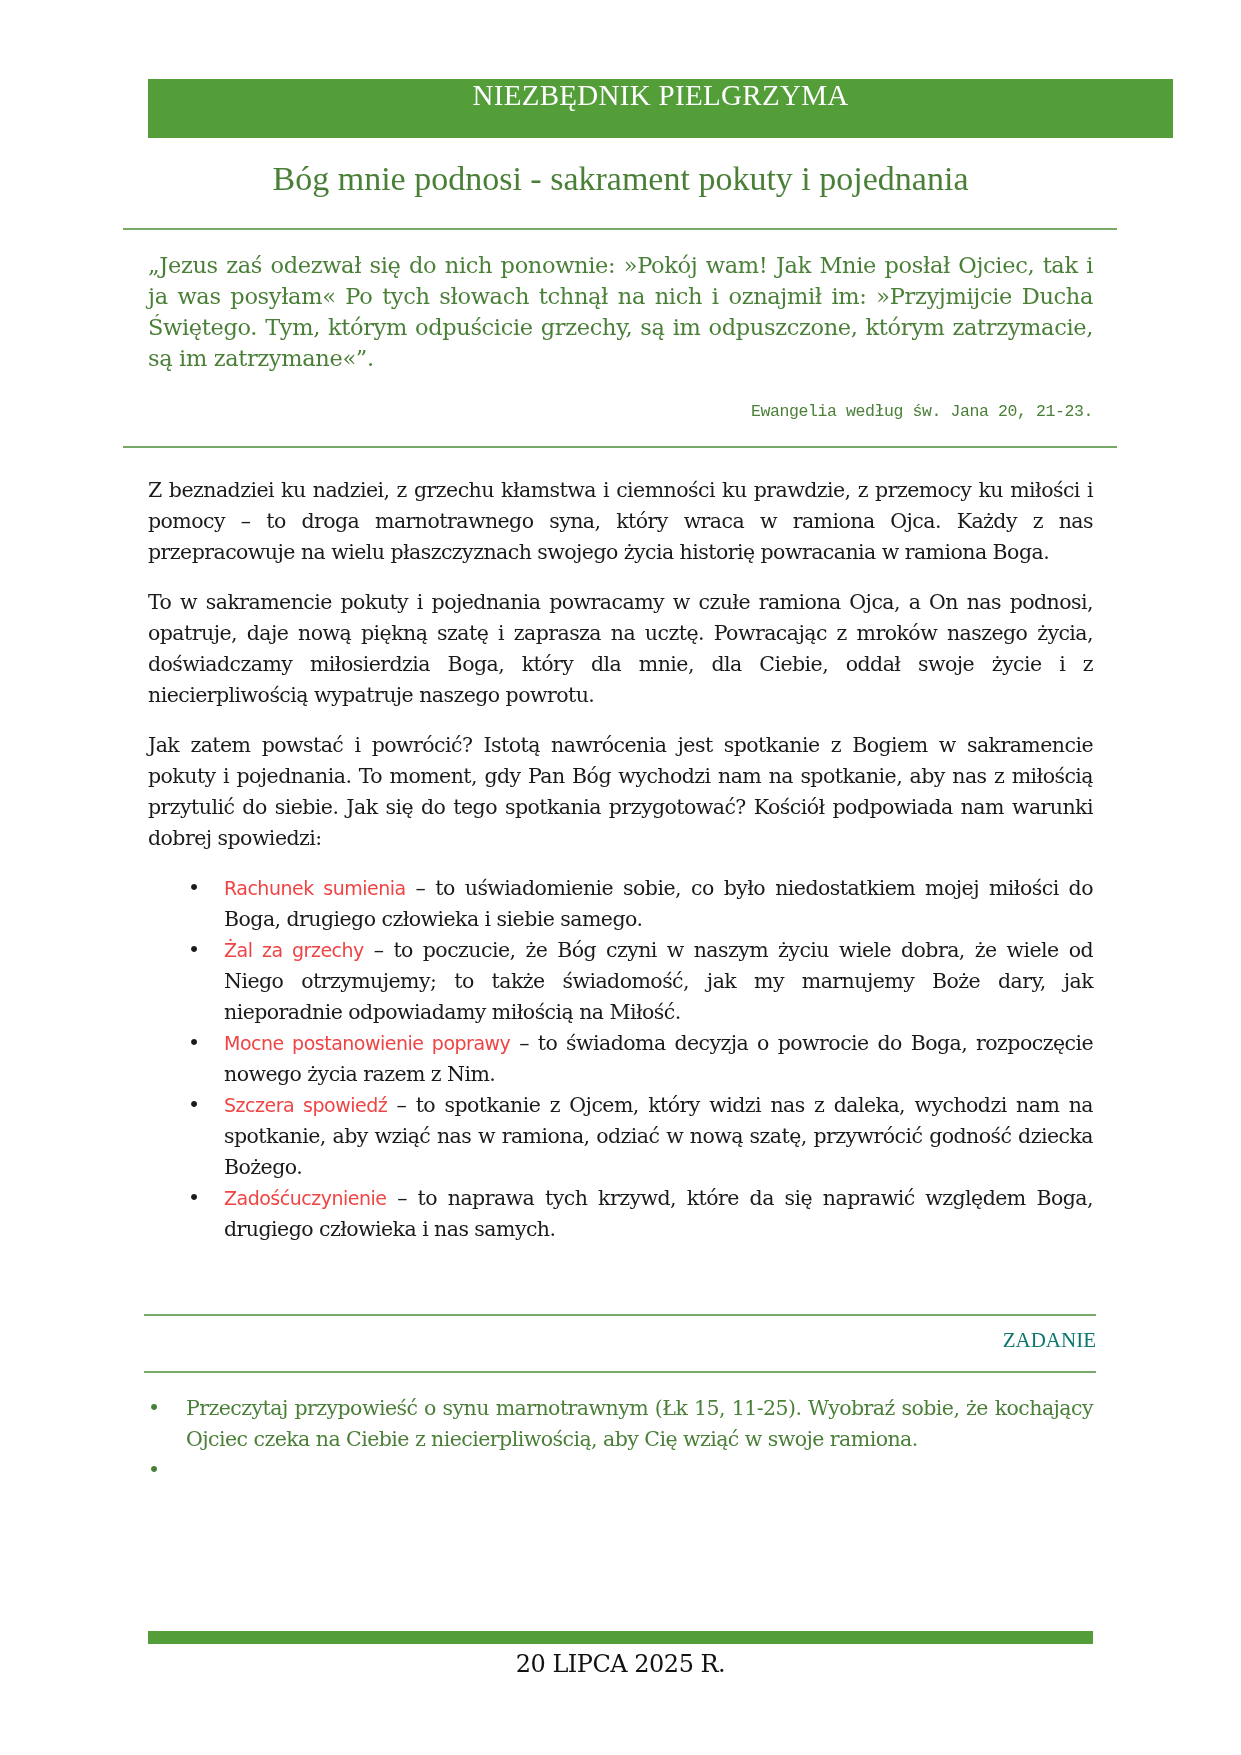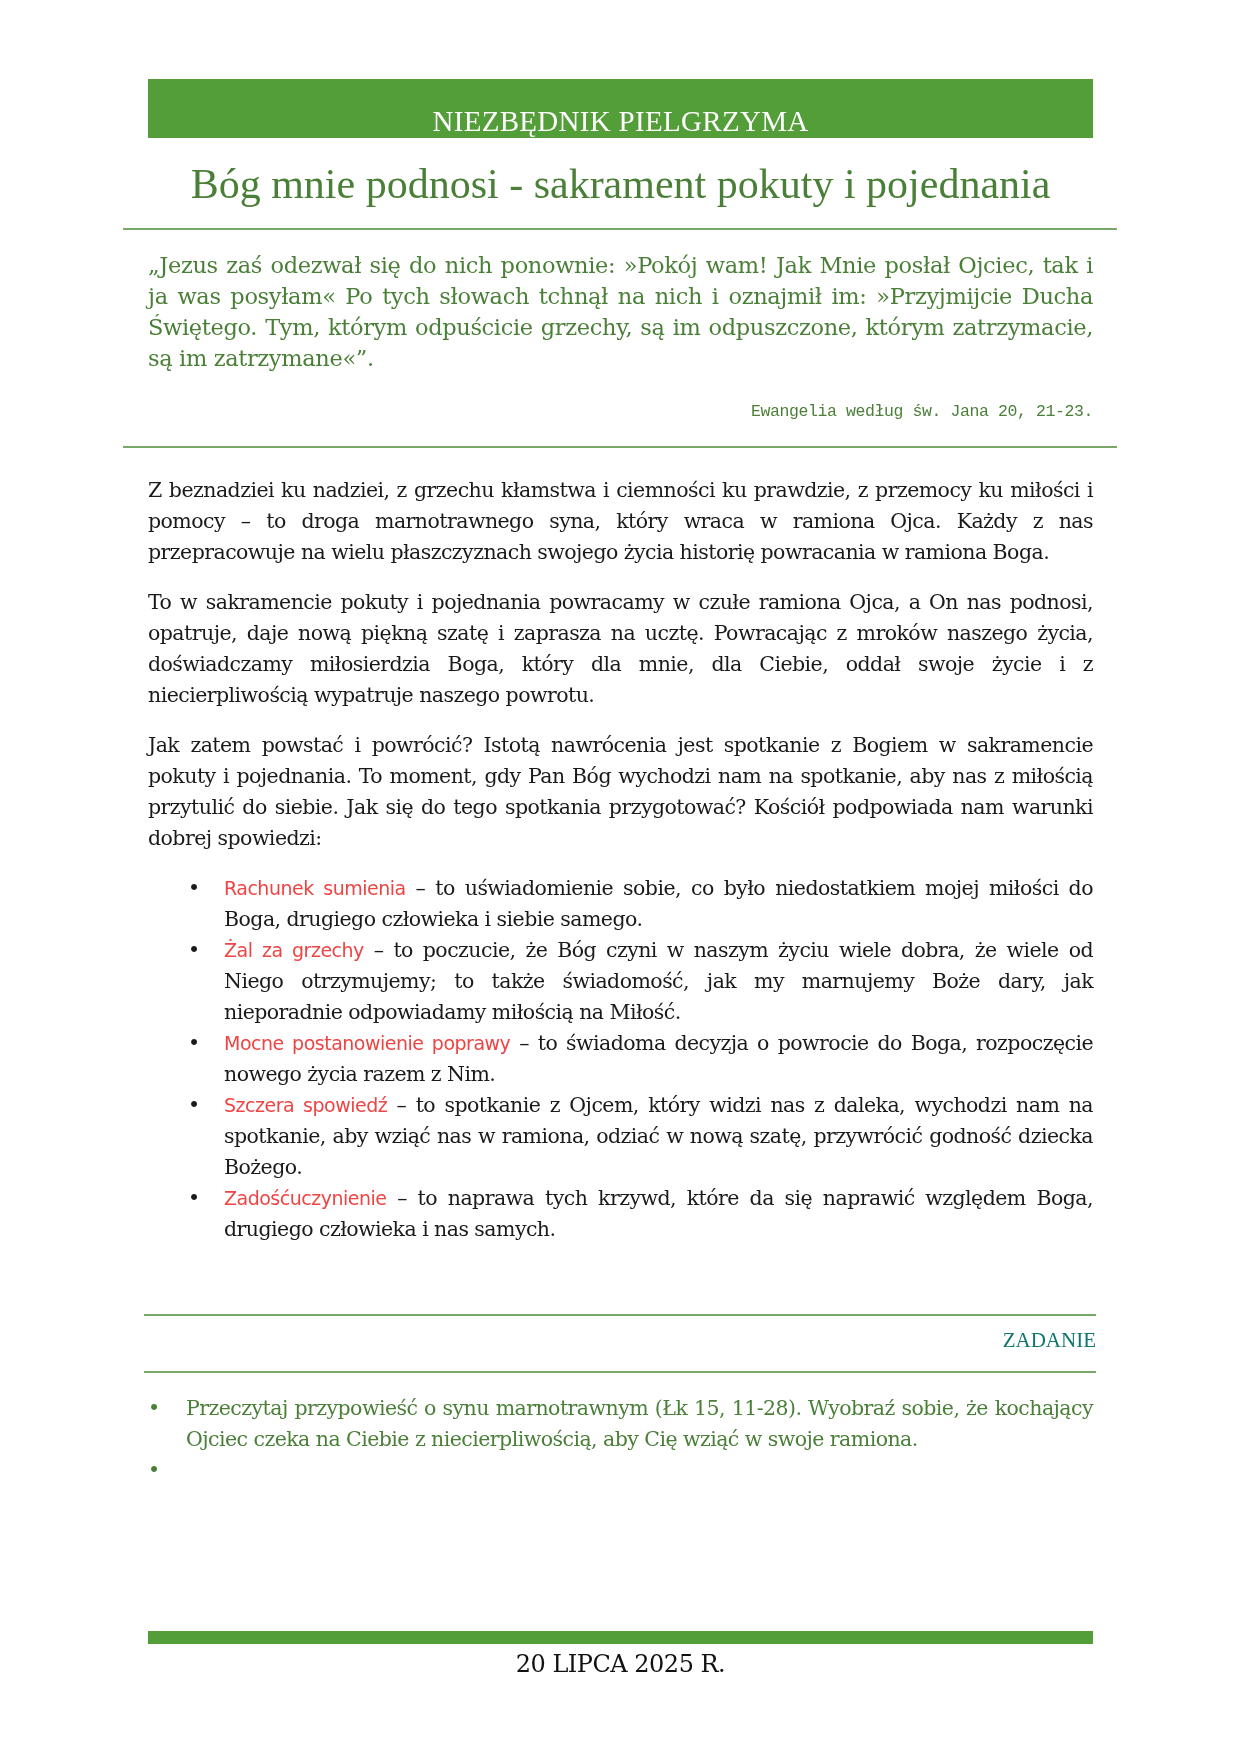--- a/index.html
+++ b/index.html
@@ -2,30 +2,30 @@
 <html><head>
   <meta charset="utf-8">
   <style>
     html, body { margin: 0; padding: 0; background: #ffffff; }
     body {
       width: 1241px; height: 1755px; position: relative; overflow: hidden;
       font-family: "DejaVu Serif", "Liberation Serif", serif;
       color: #1a1a1a;
     }
     .header-bar {
-      position: absolute; left: 148px; top: 79px; width: 945px; height: 59px;
+      position: absolute; left: 148px; top: 79px; width: 1025px; height: 59px;
       background: #549e3a; color: #ffffff;
-      display: flex; align-items: flex-end; justify-content: center;
+      display: flex; align-items: flex-start; justify-content: center;
       font-size: 29px; letter-spacing: 0.3px;
       font-family: "Liberation Serif", serif;
     }
     .title {
       position: absolute; left: 148px; top: 160px; width: 945px;
       text-align: center; color: #4a7f37;
-      font-size: 42px; font-family: "Liberation Serif", serif;
+      font-size: 34px; font-family: "Liberation Serif", serif;
     }
     .rule { position: absolute; height: 2px; background: #7aa868; }
     .rule.r1 { left: 123px; top: 228px; width: 994px; }
     .rule.r2 { left: 123px; top: 446px; width: 994px; }
     .rule.r3 { left: 144px; top: 1314px; width: 952px; }
     .rule.r4 { left: 144px; top: 1371px; width: 952px; }
 
     .quote {
       position: absolute; left: 148px; top: 250px; width: 945px;
       color: #4a7f37; font-size: 22.5px; line-height: 31px;
@@ -117,21 +117,21 @@
     </li>
   </ul>
 </div>
 
 <div class="rule r3"></div>
 <div class="task-heading">ZADANIE</div>
 <div class="rule r4"></div>
 
 <ul class="tasks">
   <li>
-    <span class="bullet">•</span><span>Przeczytaj przypowieść o synu marnotrawnym (Łk 15, 11-28). Wyobraź sobie, że kochający Ojciec czeka na Ciebie z niecierpliwością, aby Cię wziąć w swoje ramiona.</span>
+    <span class="bullet">•</span><span>Przeczytaj przypowieść o synu marnotrawnym (Łk 15, 11-25). Wyobraź sobie, że kochający Ojciec czeka na Ciebie z niecierpliwością, aby Cię wziąć w swoje ramiona.</span>
   </li>
   <li>
     <span class="bullet">•</span>
   </li>
 </ul>
 
 <div class="footer-bar"></div>
 <div class="footer-date">20 LIPCA 2025 R.</div>
 
 </body></html>

